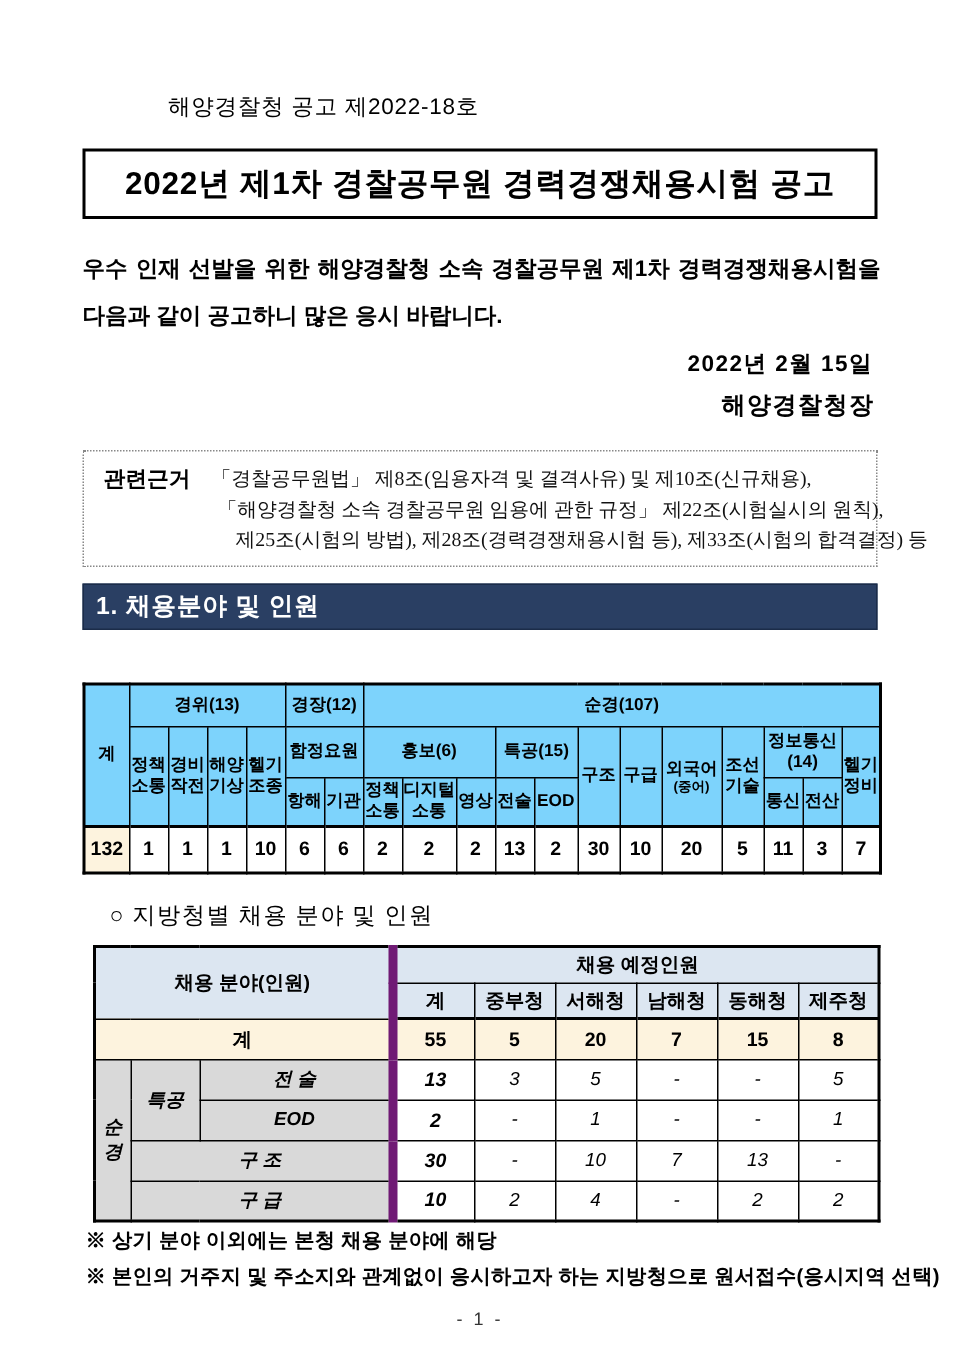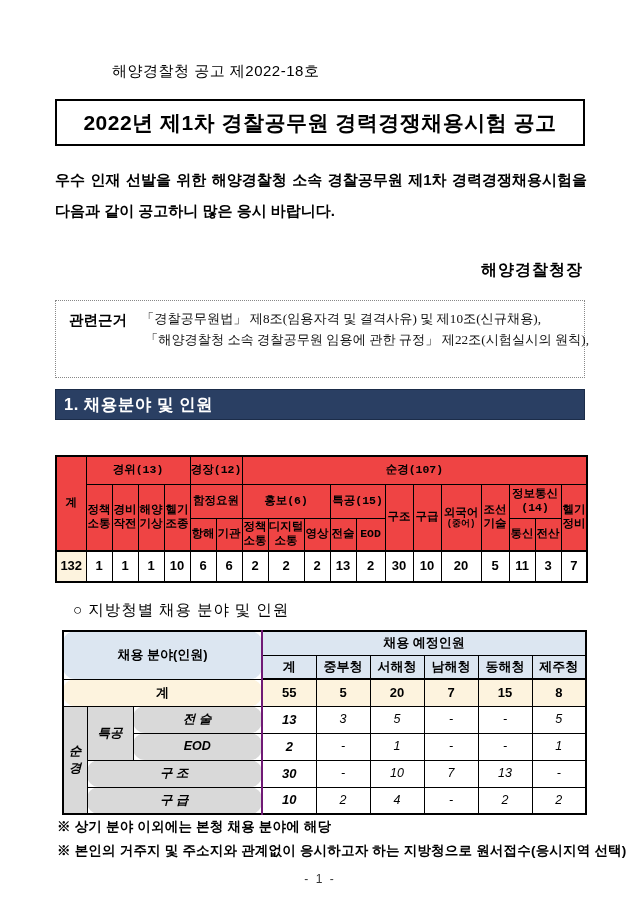--- a/index.html
+++ b/index.html
@@ -65,21 +65,21 @@
   .sub-line .side-note .green { color:#2f9e44; font-weight:bold; }
 
   
   table { border-collapse:collapse; table-layout:fixed; }
   .t1 {
     position:absolute; left:55px; top:455px; width:531px;
     font-size:11.5px; text-align:center;
   }
   .t1 td { border:1px solid #000; padding:1px 0; vertical-align:middle; line-height:1.25; }
   .t1 { border:2px solid #000; }
-  .t1 .th { background:#ef4444; font-weight:bold; word-break:break-all;font-family:Liberation Mono, monospace; }
+  .t1 .th { background:#7dd3fc; font-weight:bold; word-break:break-all; }
   .t1 tr.h1 td { height:28px; }
   .t1 tr.h2 td { height:34px; }
   .t1 tr.h3 td { height:33px; }
   .t1 tr.data td { height:31px; border-top:2px solid #000; font-size:13px; font-weight:bold; background:#fff; }
   .t1 tr.data td.total { background:#fdf3de; }
   .t1 .sm { display:block; font-size:9px; line-height:1; }
 
   
   .sub2 {
     position:absolute; left:73px; top:600px;
@@ -93,21 +93,21 @@
   }
   .t2 { border:2px solid #000; }
   .t2 td { border:1px solid #000; vertical-align:middle; line-height:1.2; padding:1px 0; }
   .t2 .th { background:#dce6f1; font-weight:bold; font-size:13px; }
   .t2 tr.hr1 td { height:24px; }
   .t2 tr.hr2 td { height:24px; border-bottom:2px solid #000; }
   .t2 tr.total-row td { height:27px; background:#fdf3de; font-weight:bold; font-size:13px; }
   .t2 tr.r td { height:27px;font-style:italic; }
   .t2 .lbl { background:#d9d9d9; font-weight:bold; }
   .t2 .rank { word-break:break-all; line-height:1.35; }
-  .t2 td.vdiv { border-right:2px solid #701a75;border-radius:12px; }
+  .t2 td.vdiv { border-right:6px solid #701a75; }
   .t2 td.num-total { font-weight:bold; font-size:13px; }
 
   .note { position:absolute; left:57px; font-size:13.5px; font-weight:600; letter-spacing:0.2px; }
   .note.n1 { top:818px; }
   .note.n2 { top:842px; }
   .page-number {
     position:absolute; left:0; top:872px; width:100%;
     text-align:center; font-size:12px; color:#333; letter-spacing:2px;
   }
 </style>
@@ -115,27 +115,29 @@
 <body>
 
 <div class="page">
 
   <div class="doc-number">해양경찰청 공고 제2022-18호</div>
 
   <div class="title-box">2022년 제1차 경찰공무원 경력경쟁채용시험 공고</div>
 
   <div class="intro">우수 인재 선발을 위한 해양경찰청 소속 경찰공무원 제1차 경력경쟁채용시험을 다음과 같이 공고하니 많은 응시 바랍니다.</div>
 
+  <div class="date-line">2022년 2월 15일</div>
   <div class="signer-line">해양경찰청장</div>
 
   <div class="legal-box">
     <div class="legal-label">관련근거</div>
     <div class="legal-content">
       <div class="ln">「경찰공무원법」 제8조(임용자격 및 결격사유) 및 제10조(신규채용),</div>
       <div class="ln indent1">「해양경찰청 소속 경찰공무원 임용에 관한 규정」 제22조(시험실시의 원칙),</div>
+      <div class="ln indent2">제25조(시험의 방법), 제28조(경력경쟁채용시험 등), 제33조(시험의 합격결정) 등</div>
     </div>
   </div>
 
   <div class="section-bar">1. 채용분야 및 인원</div>
 
 
   <table class="t1">
     <colgroup>
       <col style="width:30px">
         <col style="width:26px">

